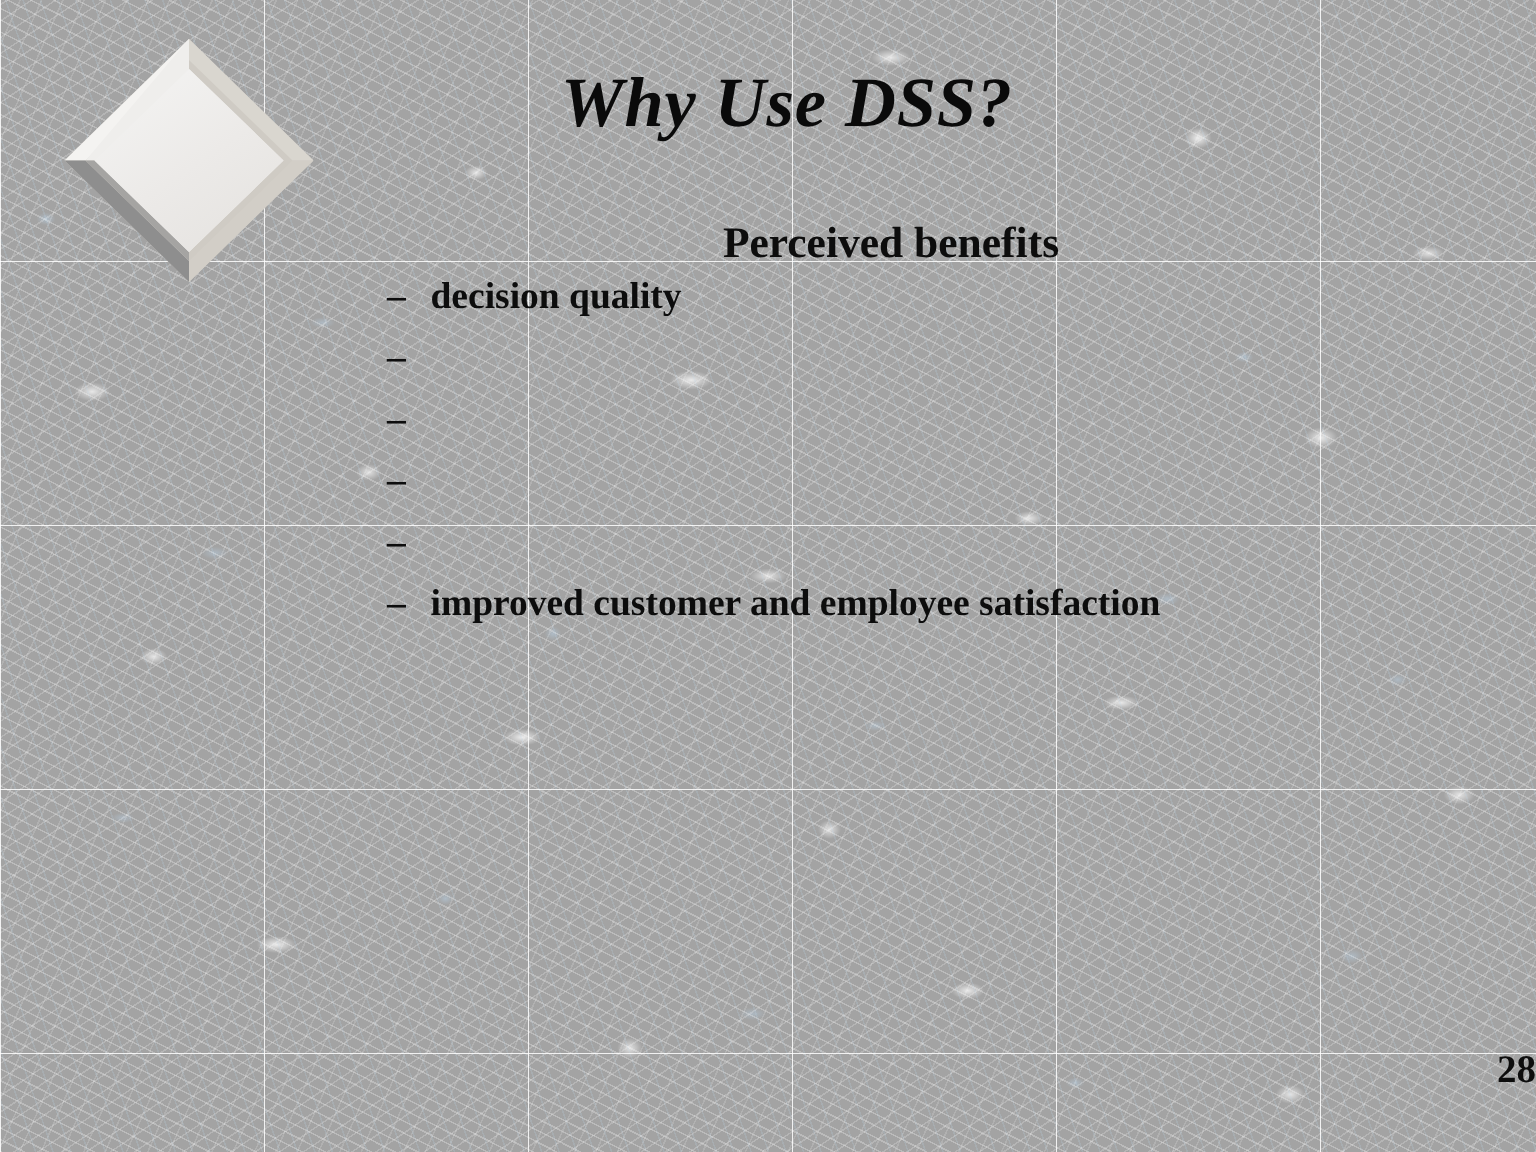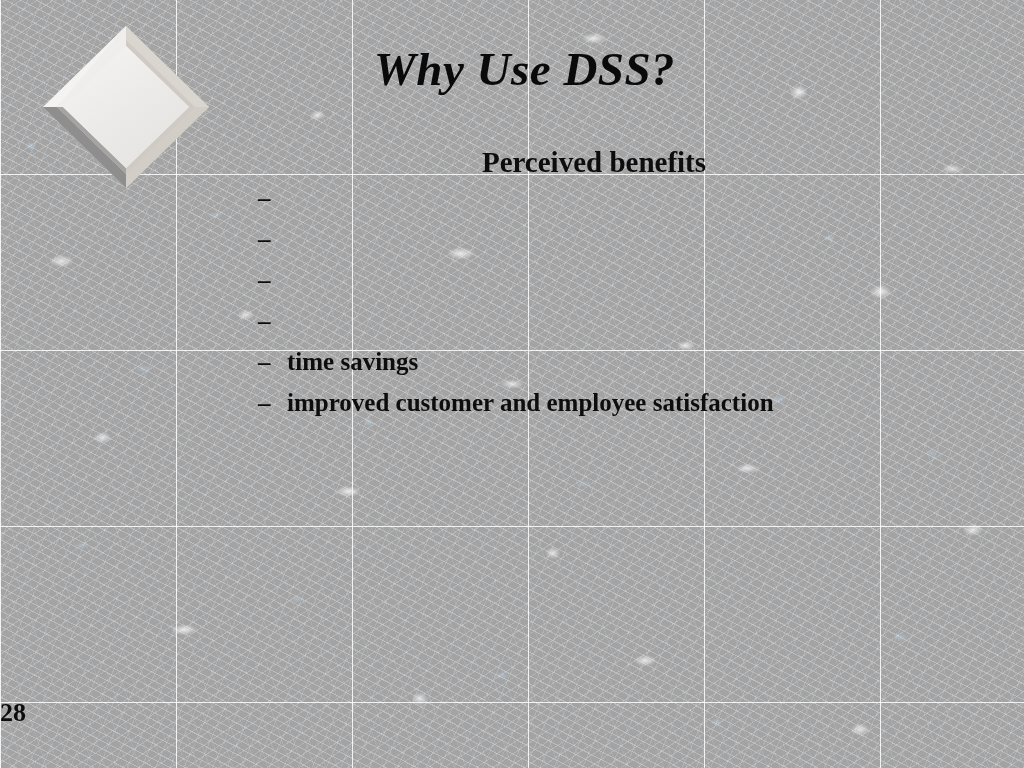--- a/index.html
+++ b/index.html
@@ -155,21 +155,21 @@
   }
 
   .lvl2-text { flex: 0 1 auto; }
 
   
   .page-num {
     position: absolute;
     left: 0;
     right: 0;
     top: 698px;
-    text-align: left;
+    text-align: right;
     font-size: 26px;
     font-weight: bold;
     color: #0d0d0d;
   }
 </style>
 </head>
 <body>
 
 <div id="slide">
 
@@ -209,37 +209,37 @@
   <div class="title">Why Use DSS?</div>
 
   <div class="body-block">
 
     <p class="lvl1">Perceived benefits</p>
 
     <ul class="lvl2-list">
 
       <li class="lvl2">
         <span class="dash">–</span>
-      </li>
-
-      <li class="lvl2">
-        <span class="dash">–</span>
-      </li>
-
-      <li class="lvl2">
-        <span class="dash">–</span>
-      </li>
-
-      <li class="lvl2">
-        <span class="dash">–</span>
-      </li>
-
-      <li class="lvl2">
-        <span class="dash">–</span>
-        <span class="lvl2-text">time savings</span>
+        <span class="lvl2-text">decision quality</span>
+      </li>
+
+      <li class="lvl2">
+        <span class="dash">–</span>
+      </li>
+
+      <li class="lvl2">
+        <span class="dash">–</span>
+      </li>
+
+      <li class="lvl2">
+        <span class="dash">–</span>
+      </li>
+
+      <li class="lvl2">
+        <span class="dash">–</span>
       </li>
 
       <li class="lvl2">
         <span class="dash">–</span>
         <span class="lvl2-text">improved customer and employee satisfaction</span>
       </li>
 
     </ul>
   </div>
 

